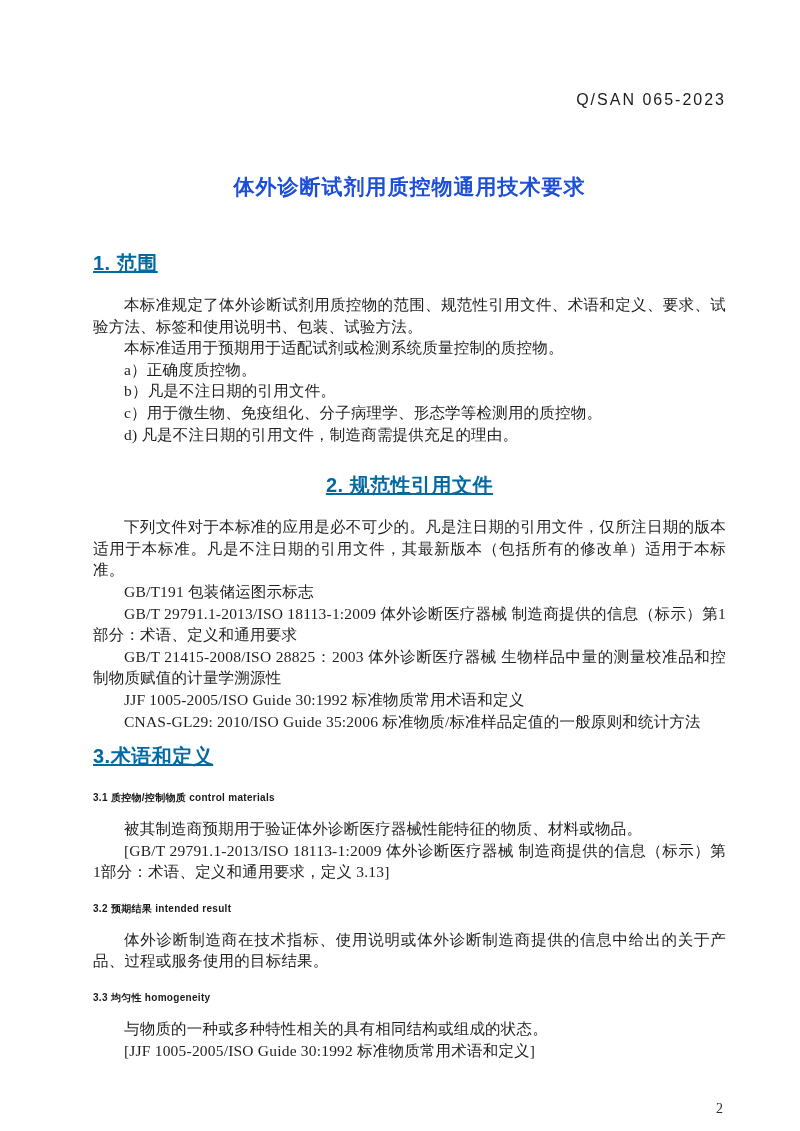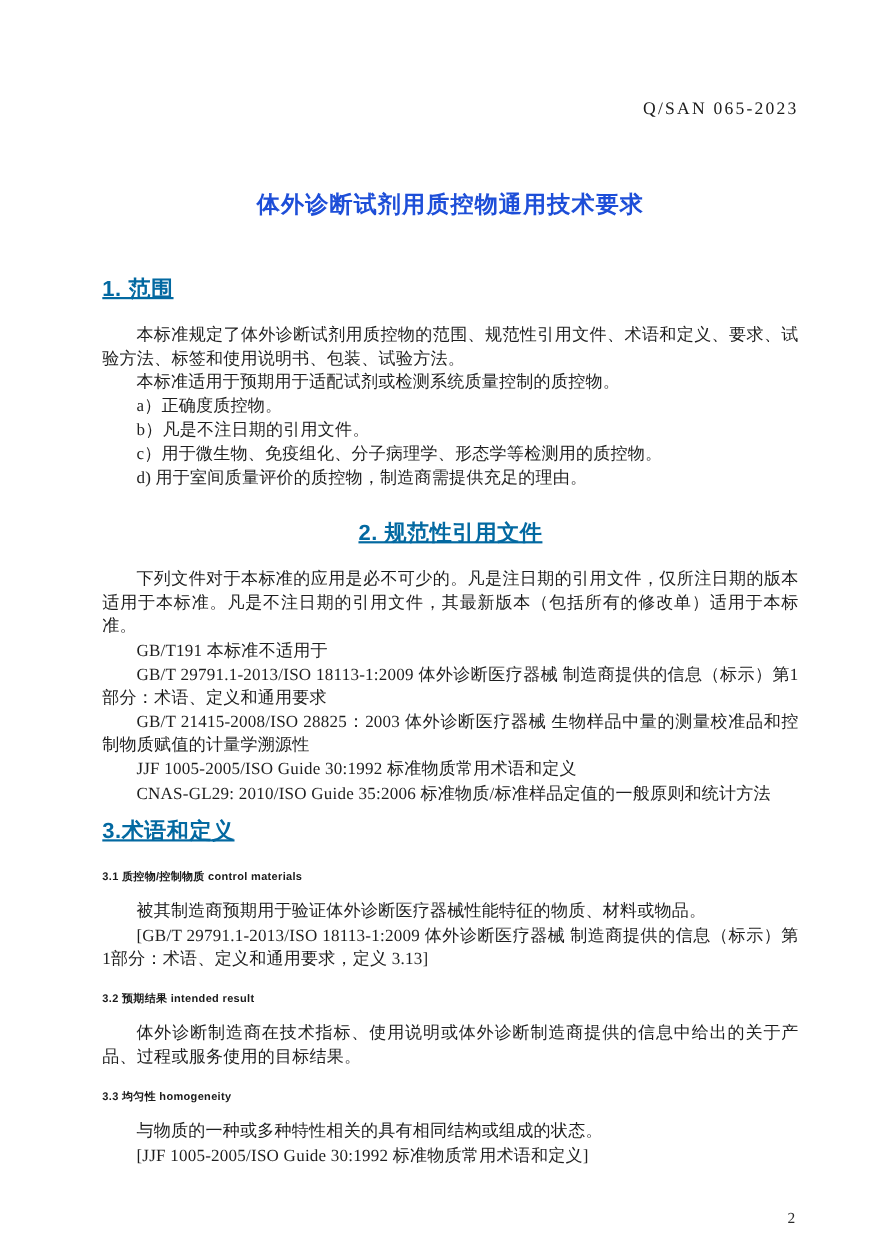--- a/index.html
+++ b/index.html
@@ -11,21 +11,21 @@
     background: #ffffff;
     color: #1e1e1e;
     overflow: hidden;
     box-sizing: border-box;
     padding: 0 74px 0 93px;
     font-family: "Liberation Serif", "DejaVu Serif", serif;
   }
   .doc-number {
     margin-top: 92px;
     text-align: right;
-    font-family: Liberation Serif, serif;
+    font-family: Liberation Sans, sans-serif;
     font-size: 16px;
     line-height: 16px;
     letter-spacing: 2px;
     color: #1b1b1b;
   }
   .doc-title {
     margin: 64px 0 0 0;
     text-align: center;
     font-family: "Liberation Sans", "DejaVu Sans", sans-serif;
     font-size: 21px;
@@ -82,27 +82,27 @@
 
   <h1 class="doc-title">体外诊断试剂用质控物通用技术要求</h1>
 
   <section>
     <h2 class="sec-h">1. 范围</h2>
     <p class="body">本标准规定了体外诊断试剂用质控物的范围、规范性引用文件、术语和定义、要求、试验方法、标签和使用说明书、包装、试验方法。</p>
     <p class="body">本标准适用于预期用于适配试剂或检测系统质量控制的质控物。</p>
     <p class="body">a）正确度质控物。</p>
     <p class="body">b）凡是不注日期的引用文件。</p>
     <p class="body">c）用于微生物、免疫组化、分子病理学、形态学等检测用的质控物。</p>
-    <p class="body">d) 用于室间质量评价的质控物，制造商需提供充足的理由。</p>
+    <p class="body">d) 凡是不注日期的引用文件，制造商需提供充足的理由。</p>
   </section>
 
   <section>
     <h2 class="sec-h tight">2. 规范性引用文件</h2>
     <p class="body">下列文件对于本标准的应用是必不可少的。凡是注日期的引用文件，仅所注日期的版本适用于本标准。凡是不注日期的引用文件，其最新版本（包括所有的修改单）适用于本标准。</p>
-    <p class="body">GB/T191 本标准不适用于</p>
+    <p class="body">GB/T191 包装储运图示标志</p>
     <p class="body">GB/T 29791.1-2013/ISO 18113-1:2009 体外诊断医疗器械 制造商提供的信息（标示）第1部分：术语、定义和通用要求</p>
     <p class="body">GB/T 21415-2008/ISO 28825：2003 体外诊断医疗器械 生物样品中量的测量校准品和控制物质赋值的计量学溯源性</p>
     <p class="body">JJF 1005-2005/ISO Guide 30:1992 标准物质常用术语和定义</p>
     <p class="body">CNAS-GL29: 2010/ISO Guide 35:2006 标准物质/标准样品定值的一般原则和统计方法</p>
   </section>
 
   <section>
     <h2 class="sec-h tighter">3.术语和定义</h2>
 
     <div>

